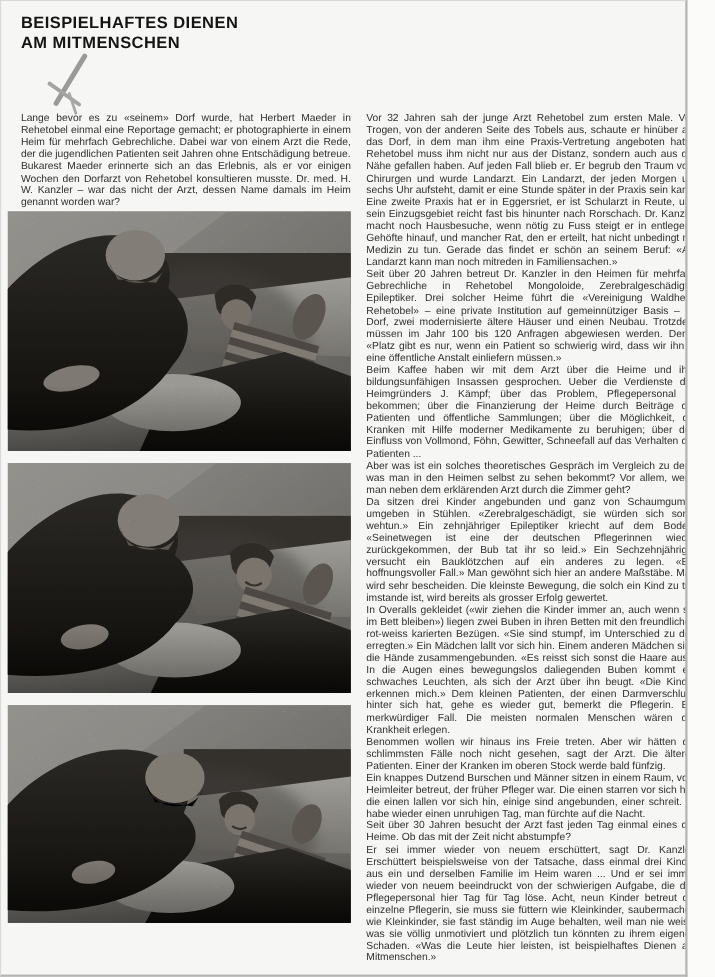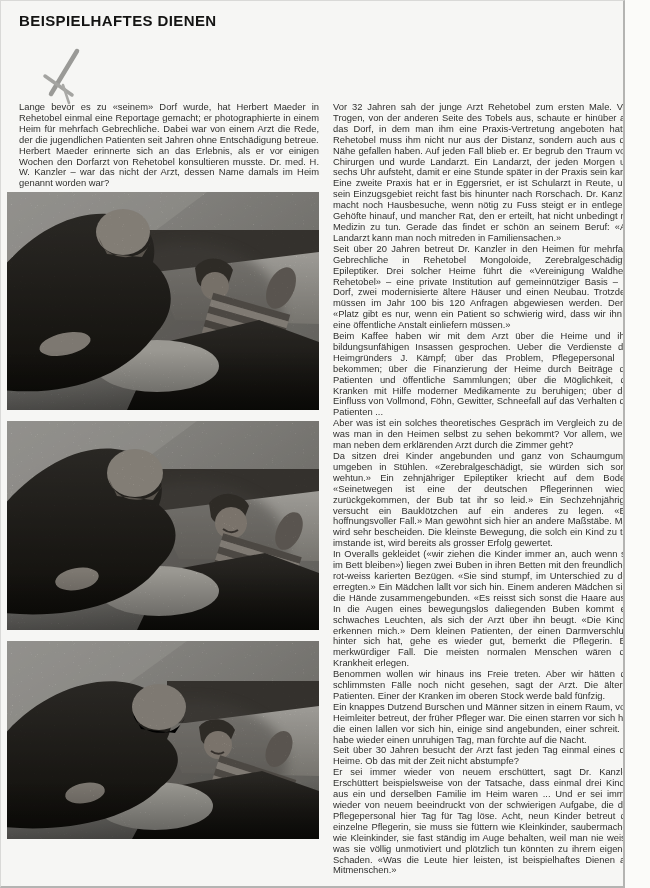--- a/index.html
+++ b/index.html
@@ -40,20 +40,21 @@
   }
   figure { margin: 0; line-height: 0; }
 </style>
 </head>
 <body>
 
 <div class="page">
 
   <div class="title">
     <div>BEISPIELHAFTES DIENEN</div>
+    <div>AM MITMENSCHEN</div>
   </div>
 
   <svg class="pencil" width="74" height="62" viewBox="0 0 74 62">
     <line x1="12" y1="49" x2="38" y2="6" stroke="#9a9a97" stroke-width="4.5" stroke-linecap="round"></line>
     <line x1="6" y1="31" x2="33" y2="50" stroke="#a4a4a1" stroke-width="3.5" stroke-linecap="round"></line>
     <line x1="24" y1="40" x2="30" y2="58" stroke="#a9a9a6" stroke-width="2.5" stroke-linecap="round"></line>
   </svg>
 
   <svg width="0" height="0" style="position:absolute" aria-hidden="true">
     <defs>
@@ -84,21 +85,21 @@
       <filter id="blur3">
           <feGaussianBlur stdDeviation="3"></feGaussianBlur>
         </filter>
     </defs>
   </svg>
 
   <div class="columns">
 
     <div class="col">
       <p>Lange bevor es zu «seinem» Dorf wurde, hat Herbert Maeder in Rehetobel einmal eine Reportage gemacht; er photographierte in einem Heim für mehrfach Gebrechliche. Dabei war von einem Arzt die Rede, der die jugendlichen Patienten seit Jahren ohne Entschädigung betreue.</p>
-      <p>Herbert Maeder erinnerte sich an das Erlebnis, als er vor einigen Wochen den Dorfarzt von Rehetobel konsultieren musste. Dr. med. H. W. Kanzler – war das nicht der Arzt, dessen Name damals im Heim genannt worden war?</p>
+      <p>Bukarest Maeder erinnerte sich an das Erlebnis, als er vor einigen Wochen den Dorfarzt von Rehetobel konsultieren musste. Dr. med. H. W. Kanzler – war das nicht der Arzt, dessen Name damals im Heim genannt worden war?</p>
 
       <div class="photo-stack">
 
         <figure>
           <svg width="312" height="218" viewBox="0 0 312 218" preserveAspectRatio="none" role="img" aria-label="Arzt im dunklen Anzug beugt sich über einen Buben im Bett">
             <rect width="312" height="218" fill="url(#gWall)"></rect>
             <polygon points="0,0 200,0 0,150" fill="#cfcdc8" opacity="0.5"></polygon>
             <rect x="140" y="38" width="172" height="46" fill="#49453f"></rect>
             <polygon points="148,80 312,60 312,132 168,128" fill="url(#gBed)"></polygon>
             <ellipse cx="180" cy="120" rx="95" ry="70" fill="#5b5852" opacity="0.45" filter="url(#blur6)"></ellipse>

